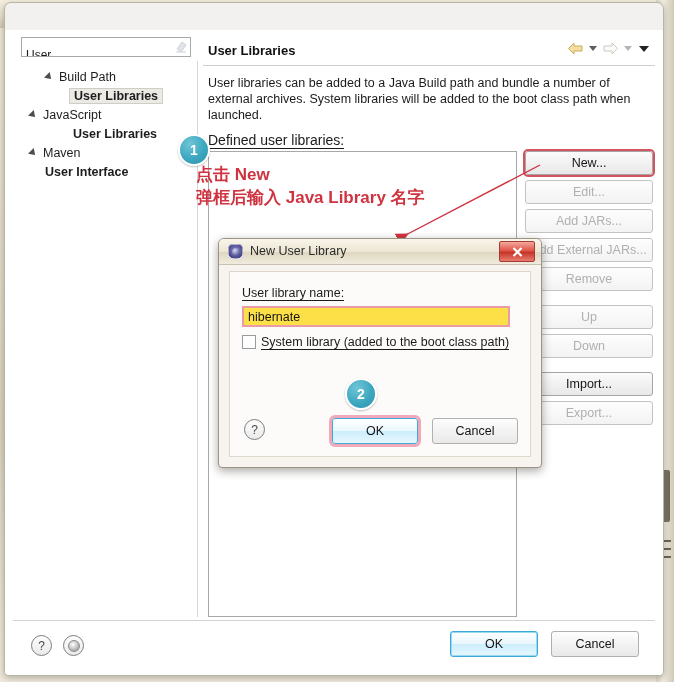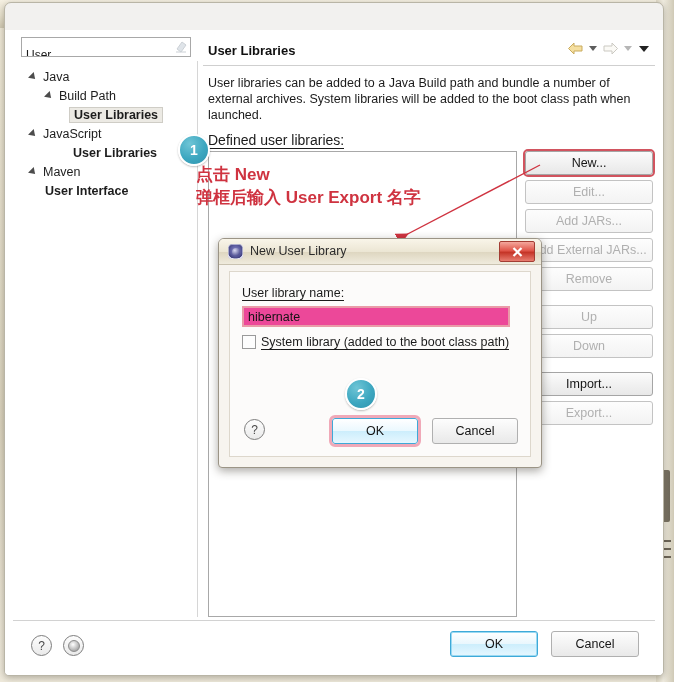--- a/index.html
+++ b/index.html
@@ -399,21 +399,21 @@
     position: absolute; left: 12px; top: 14px;
     font-size: 12.5px; color: #1b1b1b;
   }
   #nul-field-label span { border-bottom: 1px solid #1b1b1b; }
   #nul-input {
     position: absolute;
     left: 12px; top: 34px;
     width: 268px; height: 21px;
     box-sizing: border-box;
     border: 2px solid #e99ba8;
-    background: #ec4899;
+    background: #fde047;
     font-family: "Liberation Sans", sans-serif;
     font-size: 12.5px;
     color: #141414;
     padding: 0 4px;
     outline: none;
   }
   #nul-check-row {
     position: absolute; left: 12px; top: 63px;
     display: flex; align-items: center;
     font-size: 12.5px; color: #1b1b1b;
@@ -488,24 +488,20 @@
           <span id="filter-clear">
             <svg width="12" height="13" viewBox="0 0 12 13">
               <path d="M2 9 L7 2 L11 5 L6 12 Z" fill="#b9c4cf" stroke="#8d98a3" stroke-width="1"></path>
               <path d="M1 12 L11 12" stroke="#8d98a3" stroke-width="1"></path>
             </svg>
           </span>
         </div>
 
         <div id="tree">
 
-        <div class="tree-row indent-0">
-              <span class="tri"></span>
-              <span class="label">Java</span>
-            </div>
             <div class="tree-row indent-1">
               <span class="tri"></span>
               <span class="label">Build Path</span>
             </div>
             <div class="tree-row indent-2 bold selected">
               <span class="label">User Libraries</span>
             </div>
             <div class="tree-row indent-0">
               <span class="tri"></span>
               <span class="label">JavaScript</span>
@@ -649,14 +645,14 @@
 </div>
 
 <div id="overlay">
   <div class="badge" id="badge-1">
     <span>1</span>
   </div>
   <div class="badge" id="badge-2">
     <span>2</span>
   </div>
   <div class="anno-text" id="anno-line1">点击 New</div>
-  <div class="anno-text" id="anno-line2">弹框后输入 User Export 名字</div>
+  <div class="anno-text" id="anno-line2">弹框后输入 Java Library 名字</div>
 </div>
 
 </body></html>

